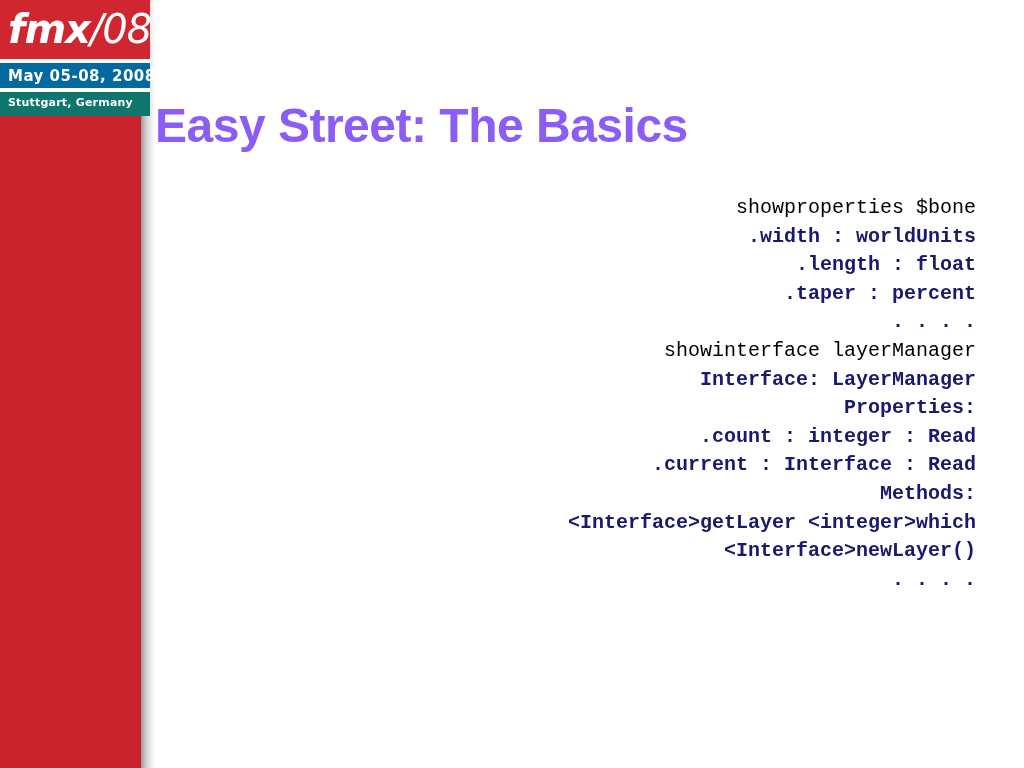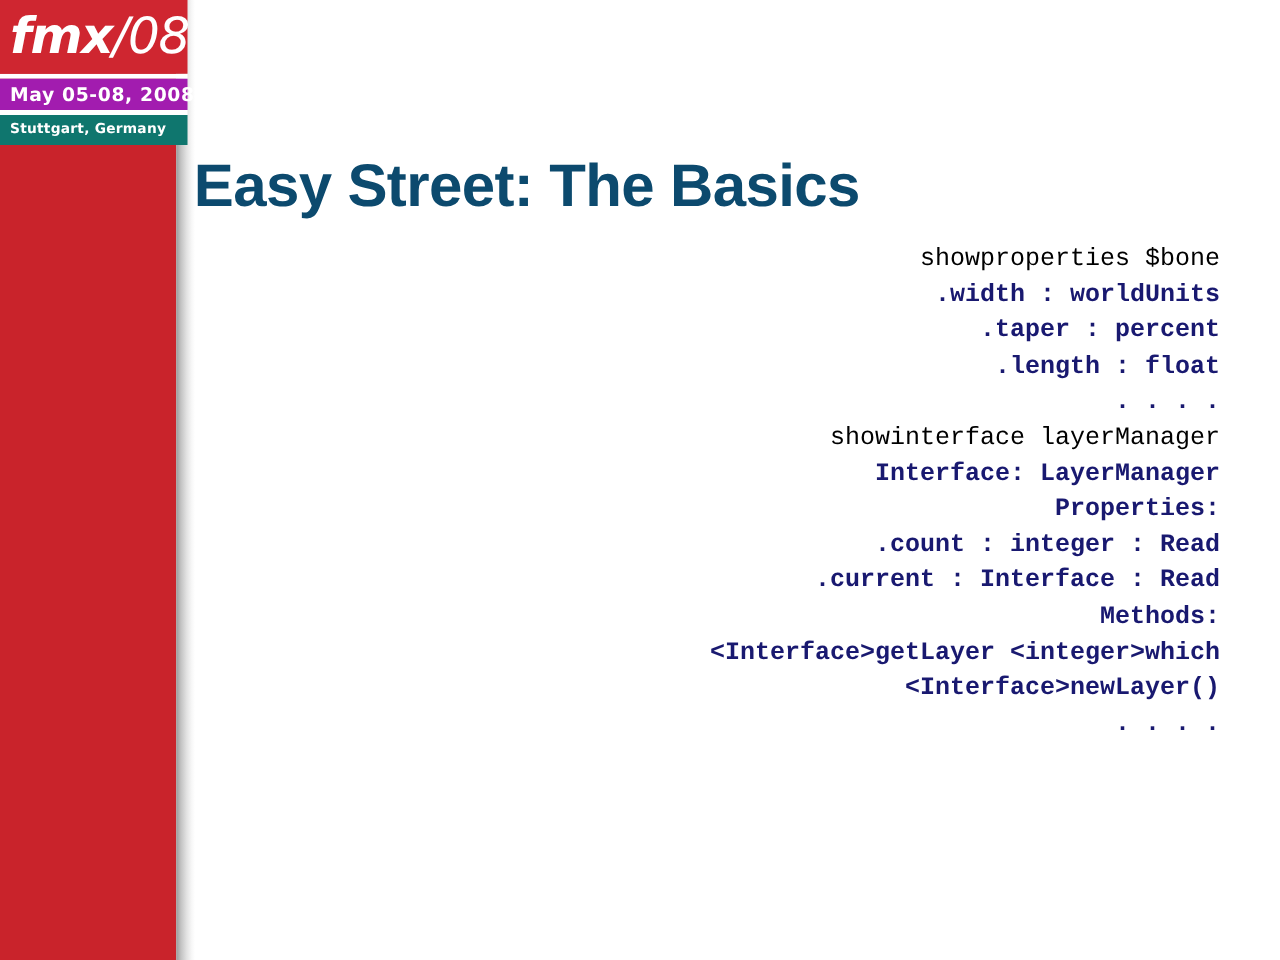--- a/index.html
+++ b/index.html
@@ -64,21 +64,21 @@
   .logo-wordmark .slash08 {
     font-weight: normal;
     font-style: italic;
   }
   .rule-white {
     height: 4px;
     background: #ffffff;
   }
   .logo-date {
     height: 25px;
-    background: #a21caf;
+    background: #0369a1;
     position: relative;
   }
   .logo-date span {
     position: absolute;
     left: 8px;
     top: 4px;
     font-family: "DejaVu Sans", sans-serif;
     font-weight: bold;
     font-size: 15px;
     letter-spacing: 0.5px;
@@ -105,23 +105,22 @@
   
   .slide-title {
     position: absolute;
     left: 155px;
     top: 98px;
     font-family: "Liberation Sans", sans-serif;
     font-weight: bold;
     font-size: 48px;
     line-height: 56px;
     letter-spacing: -0.5px;
-    color: #0c4a6e;
+    color: #8b5cf6;
     white-space: nowrap;
-    margin-top: 24px;
   }
 
   
   .code-area {
     position: absolute;
     left: 176px;
     top: 194px;
     width: 800px;
     text-align: right;
   }
@@ -166,17 +165,17 @@
     </div>
     <div class="rule-white"></div>
     <div class="logo-city">
       <span>Stuttgart, Germany</span>
     </div>
   </div>
 
   <div class="slide-title">Easy Street: The Basics</div>
 
   <div class="code-area">
-    <div class="code-block" id="block-0"><div class="code-line c-black">showproperties $bone</div><div class="code-line c-blue">  .width : worldUnits</div><div class="code-line c-blue">  .taper : percent</div><div class="code-line c-blue">  .length : float</div><div class="code-line c-blue">  . . . .</div></div>
+    <div class="code-block" id="block-0"><div class="code-line c-black">showproperties $bone</div><div class="code-line c-blue">  .width : worldUnits</div><div class="code-line c-blue">  .length : float</div><div class="code-line c-blue">  .taper : percent</div><div class="code-line c-blue">  . . . .</div></div>
     <div class="code-block" id="block-1"><div class="code-line c-black">showinterface layerManager</div><div class="code-line c-blue">  Interface: LayerManager</div><div class="code-line c-blue">   Properties:</div><div class="code-line c-blue">    .count : integer : Read</div><div class="code-line c-blue">    .current : Interface : Read</div><div class="code-line c-blue">   Methods:</div><div class="code-line c-blue">    &lt;Interface&gt;getLayer &lt;integer&gt;which</div><div class="code-line c-blue">    &lt;Interface&gt;newLayer()</div><div class="code-line c-blue">    . . . .</div></div>
   </div>
 
 </div>
 
 </body></html>

